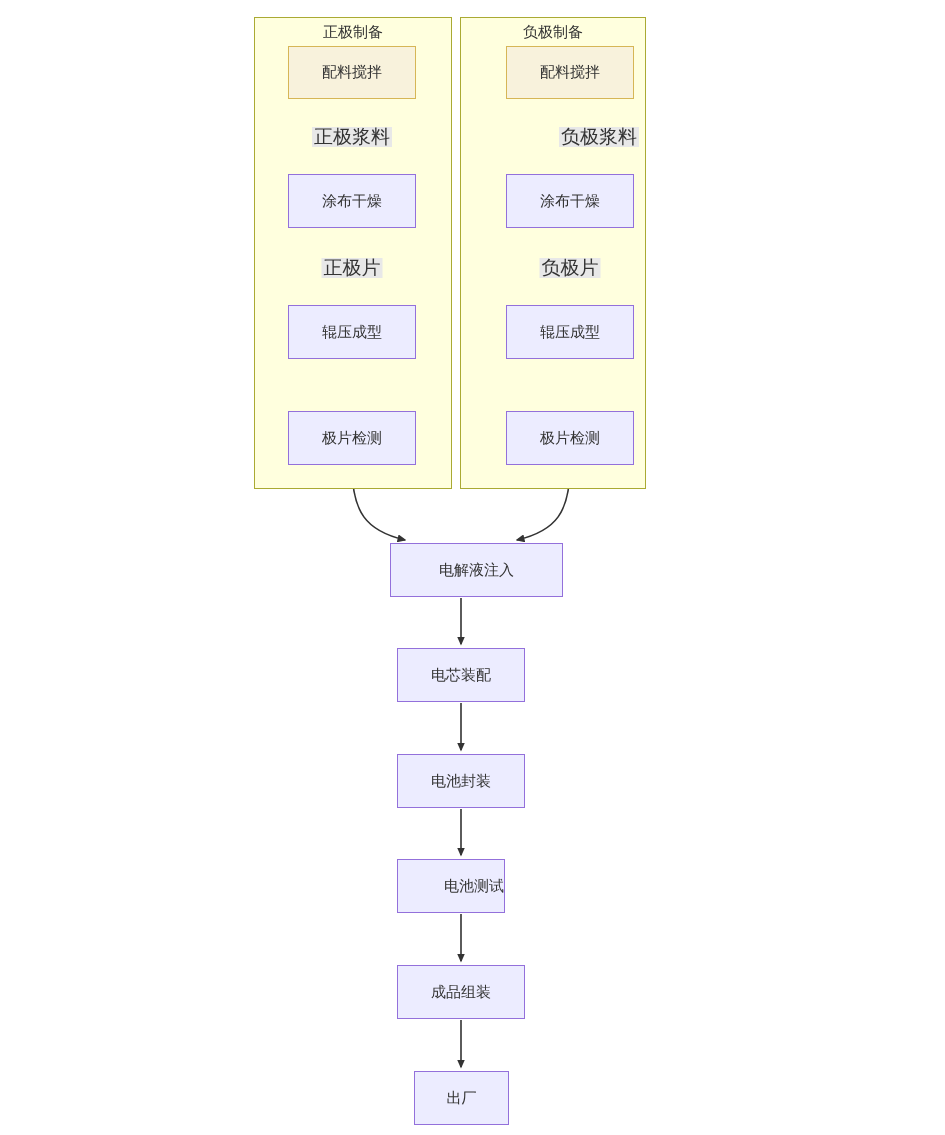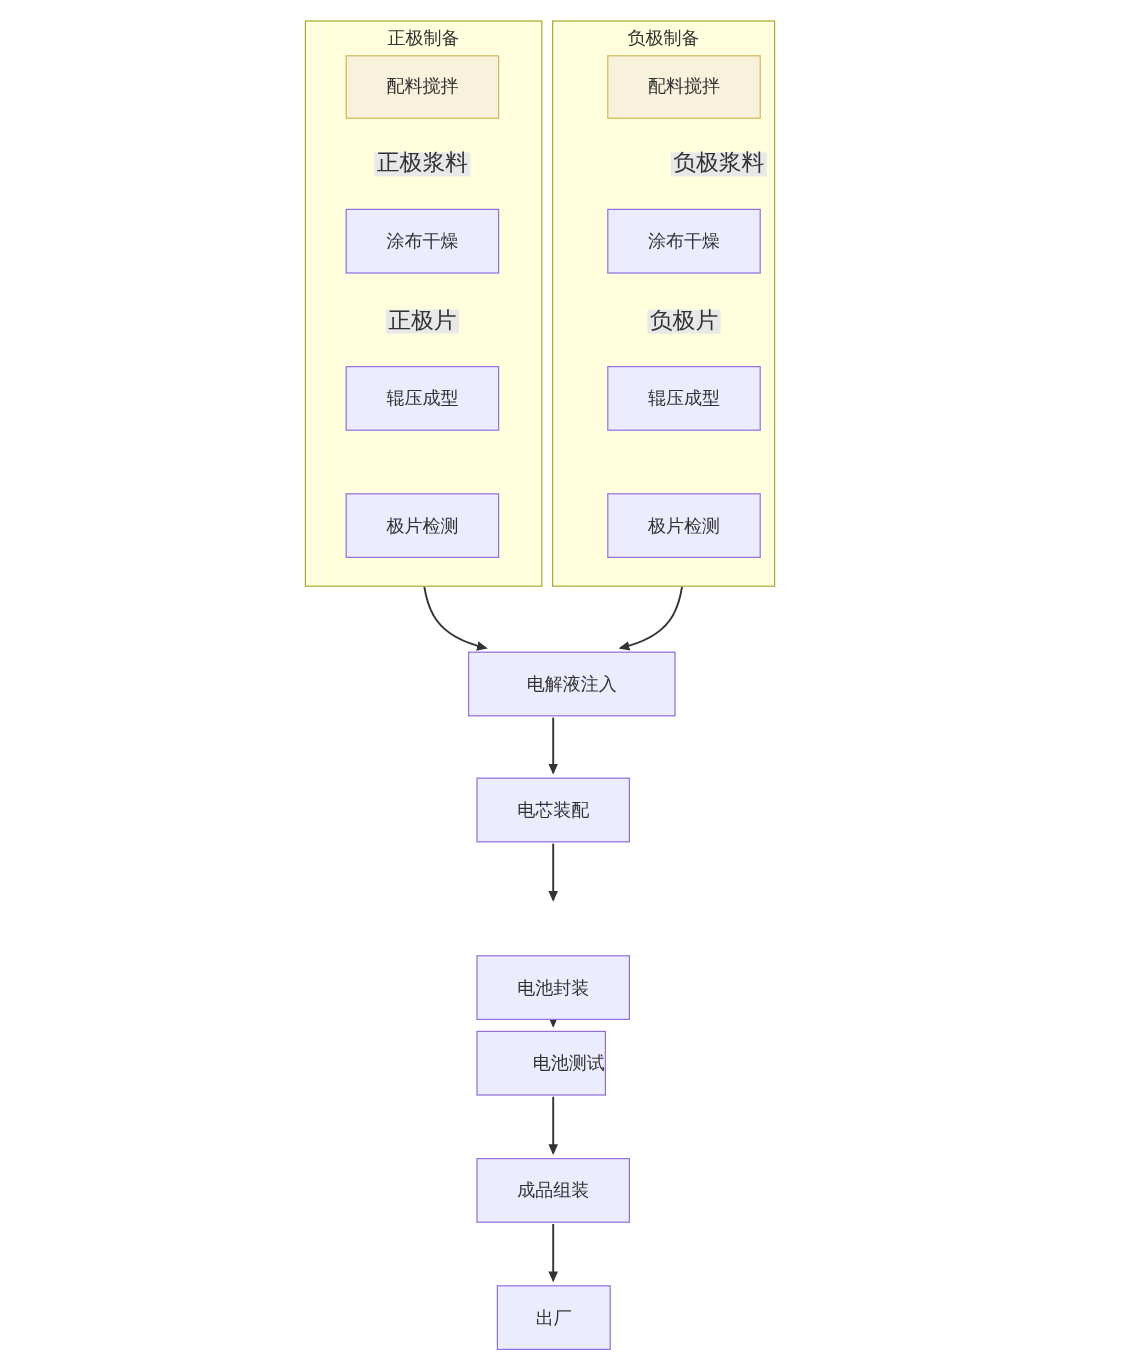--- a/index.html
+++ b/index.html
@@ -124,18 +124,18 @@
   <div class="node" style="left:506px; top:305px; width:128px; height:54px;">辊压成型</div>
   <div class="node" style="left:506px; top:411px; width:128px; height:54px;">极片检测</div>
 
   <div class="edge-label" style="left:352px; top:137px;">正极浆料</div>
   <div class="edge-label" style="left:352px; top:268px;">正极片</div>
   <div class="edge-label" style="left:570px; top:137px;margin-left:29px;">负极浆料</div>
   <div class="edge-label" style="left:570px; top:268px;text-align:right;">负极片</div>
 
   <div class="node" style="left:390px; top:543px; width:173px; height:54px;">电解液注入</div>
   <div class="node" style="left:397px; top:648px; width:128px; height:54px;text-align:right;">电芯装配</div>
-  <div class="node" style="left:397px; top:754px; width:128px; height:54px;margin-top:42px;">电池封装</div>
+  <div class="node" style="left:397px; top:754px; width:128px; height:54px;">电池封装</div>
   <div class="node" style="left:397px; top:859px; width:108px; height:54px;padding-left:46px;">电池测试</div>
   <div class="node" style="left:397px; top:965px; width:128px; height:54px;">成品组装</div>
   <div class="node" style="left:414px; top:1071px; width:95px; height:54px;">出厂</div>
 
 </div>
 
 </body></html>

